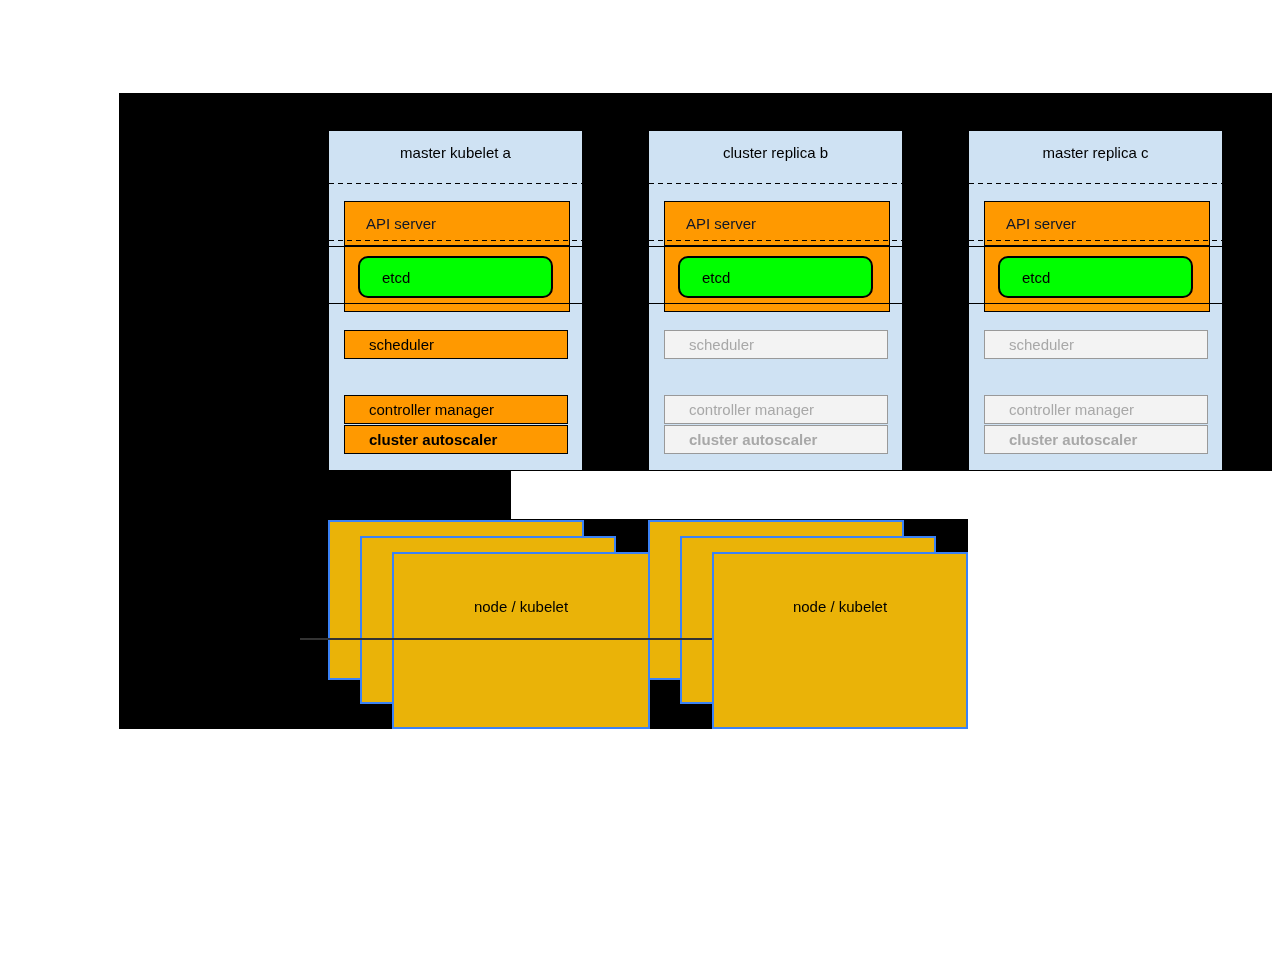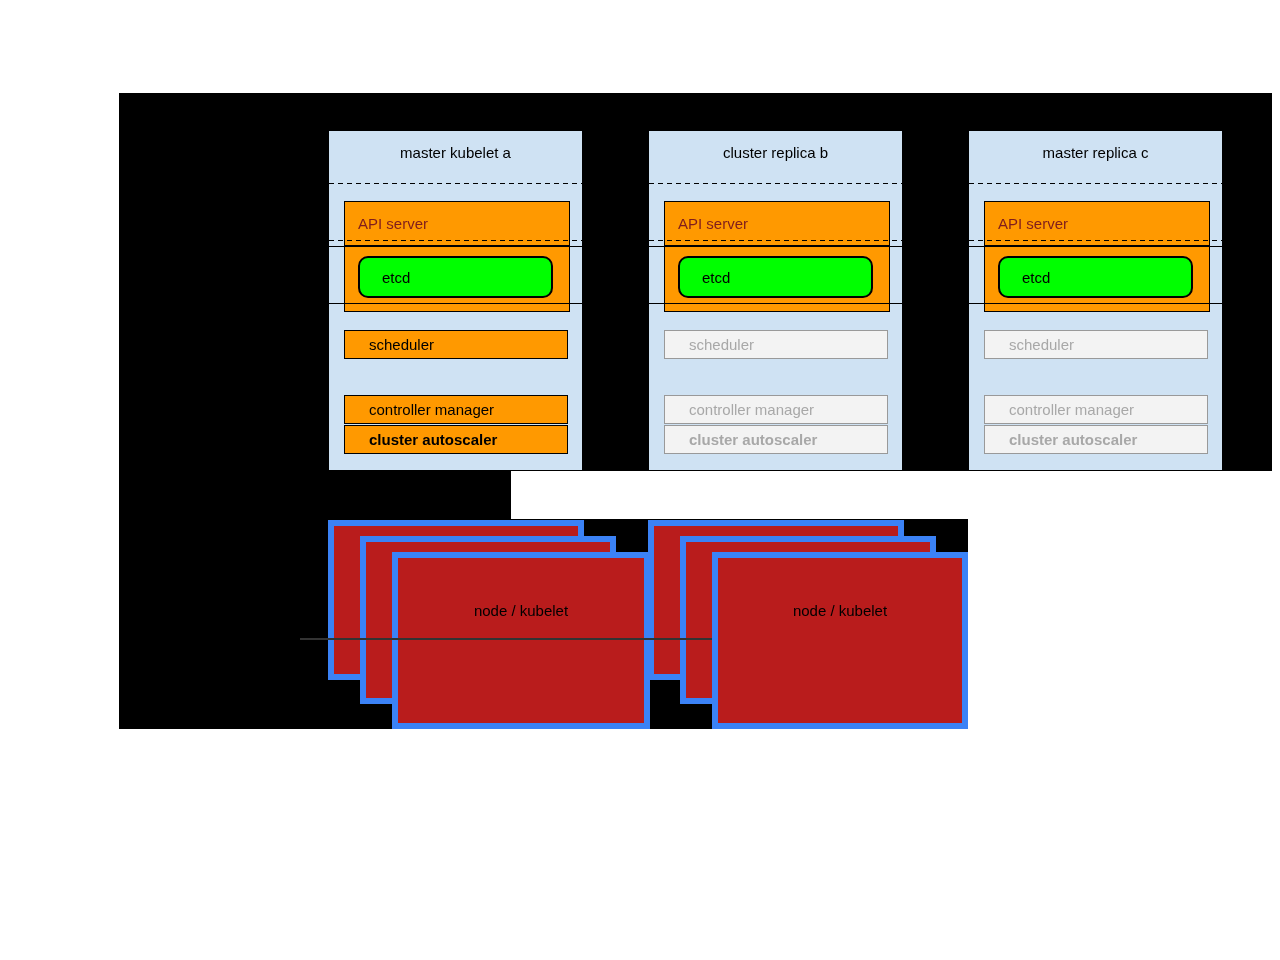--- a/index.html
+++ b/index.html
@@ -18,34 +18,34 @@
   .rep-a{left:328px;} .rep-b{left:648px;} .rep-c{left:968px;}
   .replica-title{position:absolute;top:13px;left:0;width:100%;text-align:center;
                  font-size:15px;color:#000;}
   .dash{position:absolute;left:0;width:100%;height:1px;z-index:3;
         background:repeating-linear-gradient(90deg,#000 0 5px,transparent 5px 9px);}
   .d1{top:52px;} .d2{top:109px;}
   .solidline{position:absolute;left:0;width:100%;height:1px;background:#000;z-index:3;}
   .s1{top:115px;} .s2{top:172px;}
   .apibox{position:absolute;left:15px;top:70px;width:226px;height:45px;background:#ff9900;
           border:1px solid #000;box-sizing:border-box;display:flex;align-items:center;
-          padding-left:13px;font-size:15px;color:#7f1d1d;z-index:2;}
+          padding-left:21px;font-size:15px;color:#0f172a;z-index:2;}
   .orange2{position:absolute;left:15px;top:115px;width:226px;height:66px;background:#ff9900;
            border:1px solid #000;box-sizing:border-box;z-index:2;}
   .etcd{position:absolute;left:13px;top:9px;width:195px;height:42px;background:#00ff00;
         border:2px solid #000;border-radius:10px;box-sizing:border-box;display:flex;
         align-items:center;padding-left:22px;font-size:15px;color:#000;}
   .comp{position:absolute;left:15px;width:224px;height:29px;background:#ff9900;
         border:1px solid #000;box-sizing:border-box;display:flex;align-items:center;
         padding-left:24px;font-size:15px;color:#000;z-index:2;}
   .c1{top:199px;} .c2{top:264px;} .c3{top:294px;font-weight:bold;}
   .inactive .comp{background:#f3f3f3;border-color:#999999;color:#a8a8a8;}
 
   
-  .nodebox{position:absolute;background:#b91c1c;border:6px solid #3b82f6;
+  .nodebox{position:absolute;background:#eab308;border:2px solid #3b82f6;
            box-sizing:border-box;z-index:2;}
   .n1a{left:328px;top:520px;width:256px;height:160px;}
   .n1b{left:360px;top:536px;width:256px;height:168px;}
   .n1c{left:392px;top:552px;width:258px;height:177px;}
   .n2a{left:648px;top:520px;width:256px;height:160px;}
   .n2b{left:680px;top:536px;width:256px;height:168px;}
   .n2c{left:712px;top:552px;width:256px;height:177px;z-index:4;}
   .node-label{position:absolute;top:44px;left:0;width:100%;text-align:center;
               font-size:15px;color:#000;}
   .node-divider{position:absolute;left:300px;top:638px;width:412px;height:2px;

